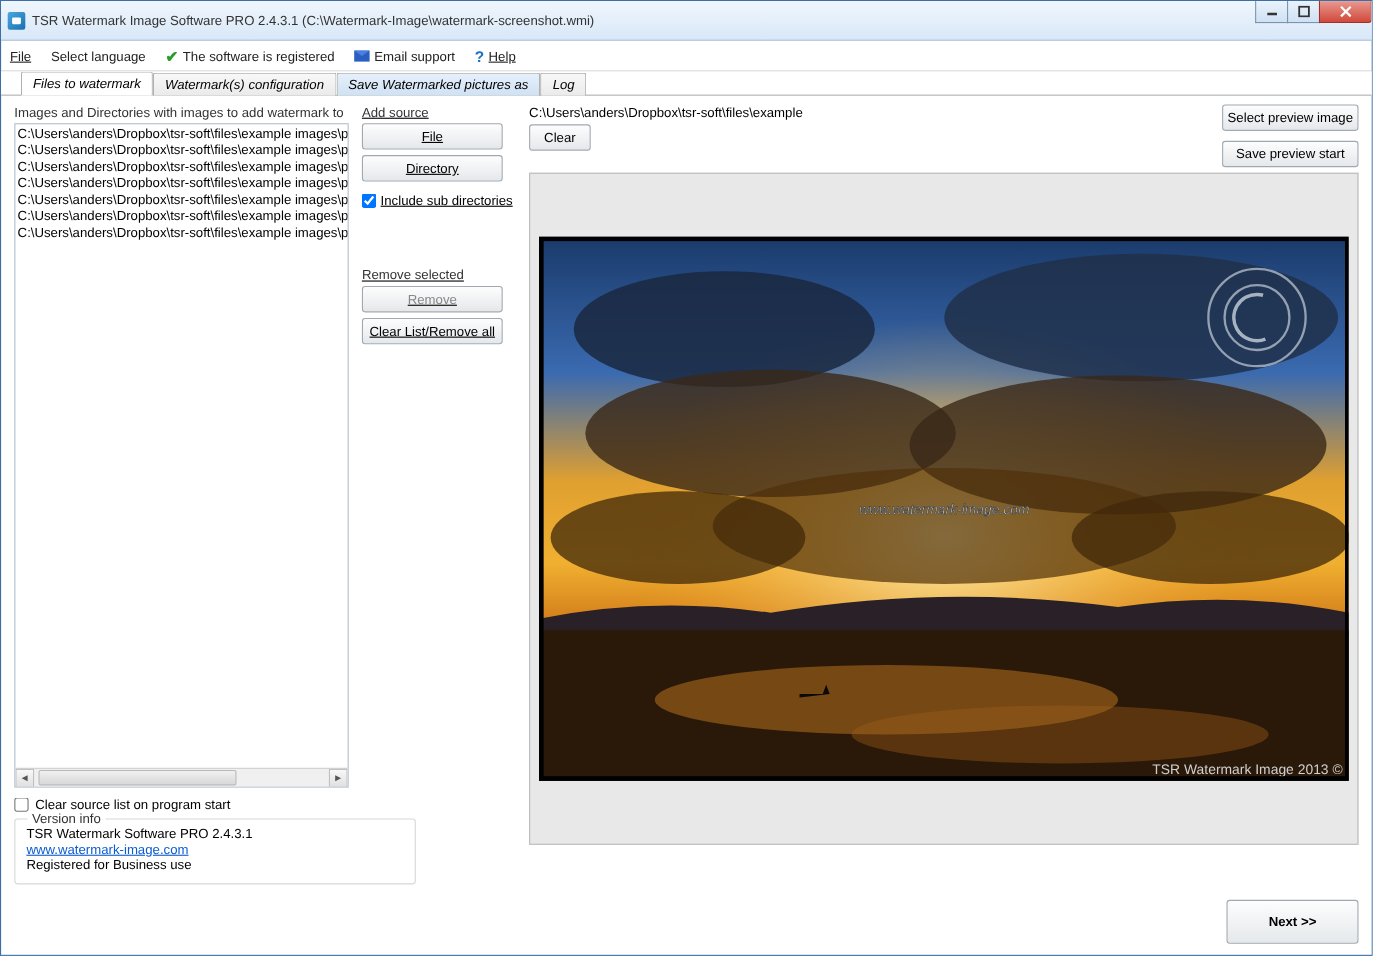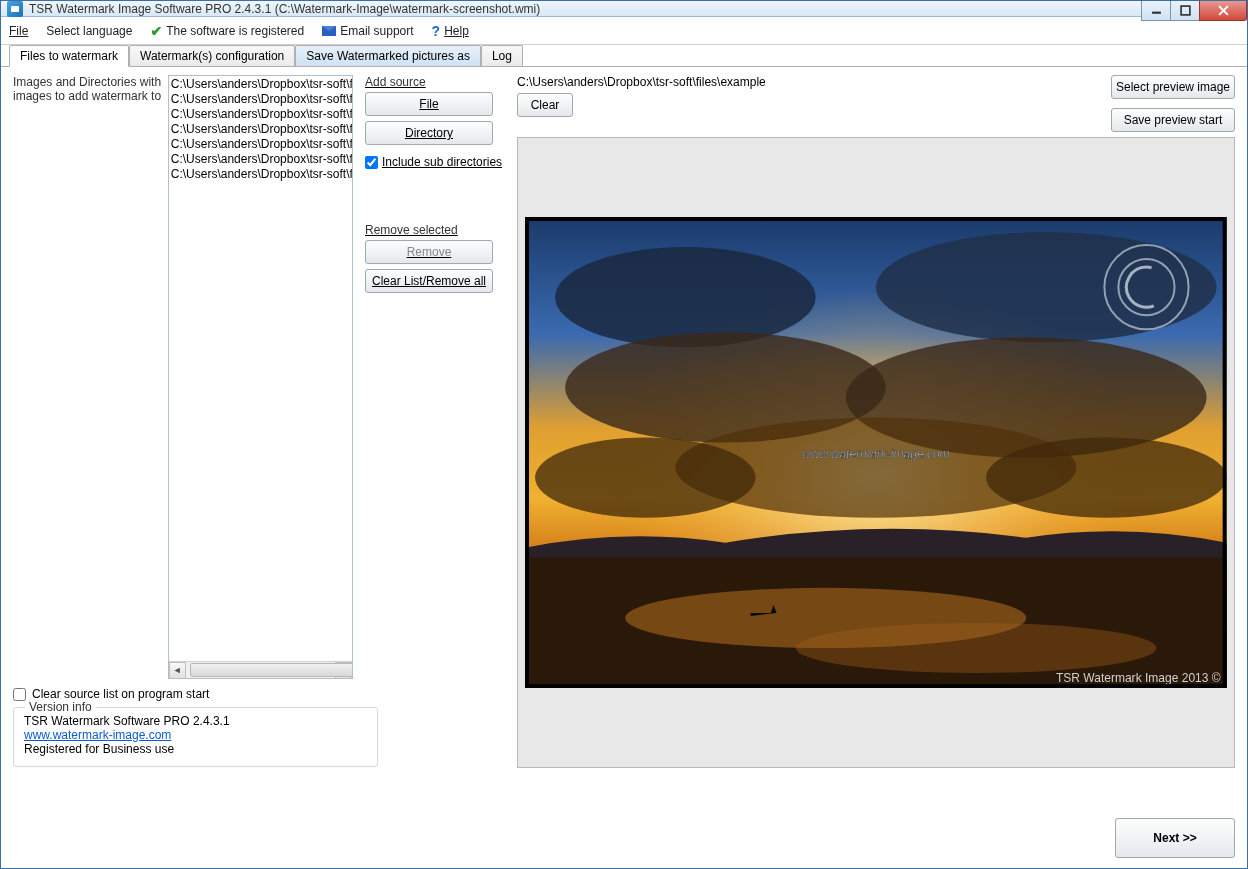--- a/index.html
+++ b/index.html
@@ -1,39 +1,39 @@
 <!DOCTYPE html>
 <html><head>
 <meta charset="utf-8">
 <style>
 * { box-sizing:border-box; margin:0; padding:0; font-family:"Segoe UI",Tahoma,Arial,sans-serif; font-size:12px; }
 html,body { height:100%; }
 body { background:#fff; }
 .window { width:1248px; height:869px; border:1px solid #3a6ea5; display:flex; flex-direction:column; background:#fff; }
-.titlebar { height:16px; background:linear-gradient(#f0f6fc,#d8e8f8); display:flex; align-items:center; padding:0 0 0 6px; border-bottom:1px solid #a0b8d8; }
+.titlebar { height:36px; background:linear-gradient(#f0f6fc,#d8e8f8); display:flex; align-items:center; padding:0 0 0 6px; border-bottom:1px solid #a0b8d8; }
 .titlebar .app-icon { width:16px; height:16px; background:linear-gradient(135deg,#4aa8e0,#1a6fb0); border-radius:2px; margin-right:6px; position:relative; }
 .titlebar .app-icon::after { content:""; position:absolute; width:8px; height:6px; background:#fff; top:5px; left:4px; border-radius:1px; }
 .titlebar .title { color:#333; flex:1; }
 .winbtns { display:flex; height:100%; }
 .winbtn { width:30px; height:20px; margin-top:0; border:1px solid #7a95b0; border-top:none; background:linear-gradient(#eaf2fb,#cfe1f3); display:flex; align-items:center; justify-content:center; margin-left:-1px; }
 .winbtn.close { background:linear-gradient(#e89890,#d1493b); width:48px; border-color:#a03028; border-bottom-right-radius:3px }
 .winbtn svg { width:11px; height:11px; }
 .menubar { height:28px; display:flex; align-items:center; padding:0 8px; gap:18px; border-bottom:1px solid #d0d0d0; }
 .menubar .mitem { cursor:pointer; color:#222; display:flex; align-items:center; gap:4px; }
 .menubar .u { text-decoration:underline; }
 .icon-check { color:#2a9c2a; font-weight:bold; font-size:14px; }
 .icon-mail { width:14px; height:10px; background:#2a5fbf; position:relative; display:inline-block; }
 .icon-mail::after { content:""; position:absolute; top:0; left:0; border-left:7px solid transparent; border-right:7px solid transparent; border-top:5px solid #4a7fdf; }
 .icon-help { color:#1a6fc0; font-weight:bold; font-size:14px; }
-.tabs { height:22px; display:flex; align-items:flex-start; padding-left:8px; border-bottom:1px solid #b0b0b0; background:#fff; }
+.tabs { height:22px; display:flex; align-items:flex-end; padding-left:18px; border-bottom:1px solid #b0b0b0; background:#fff;font-style:italic; }
 .tab { padding:3px 10px 3px 10px; border:1px solid #b0b0b0; border-bottom:none; background:linear-gradient(#f8f8f8,#eaeaea); margin-right:0px; margin-bottom:-1px; cursor:pointer; border-top-left-radius:2px; border-top-right-radius:2px; }
 .tab.active { background:#fff; border-bottom:1px solid #fff; position:relative; z-index:2;}
 .tab.blue { background:linear-gradient(#e6f0fb,#cfe1f3); }
 .content { flex:1; display:flex; padding:8px 12px 10px 12px; gap:12px; }
-.leftcol { width:340px; display:flex; flex-direction:row; }
+.leftcol { width:304px; display:flex; flex-direction:column; }
 .midcol { width:140px; display:flex; flex-direction:column;text-decoration:underline; }
 .rightcol { flex:1; display:flex; flex-direction:column; }
 .grouplabel { color:#333; margin-bottom:3px; }
 .filelist { border:1px solid #aebfd0; height:604px; overflow:hidden; background:#fff; position:relative; }
 .filelist .items { padding:1px 2px; white-space:nowrap; }
 .filelist .item { line-height:15px; color:#000; }
 .hscroll { position:absolute; bottom:0; left:0; right:0; height:17px; background:#f0f0f0; border-top:1px solid #d0d0d0; display:flex; align-items:center; }
 .hscroll .arrow { width:17px; height:17px; background:linear-gradient(#f8f8f8,#e0e0e0); border:1px solid #c0c0c0; display:flex; align-items:center; justify-content:center; font-size:9px; color:#555;}
 .hscroll .track { flex:1; position:relative; height:100%; }
 .hscroll .thumb { position:absolute; left:4px; top:1px; width:180px; height:14px; background:linear-gradient(#f0f0f0,#d8d8d8); border:1px solid #b8b8b8; border-radius:2px; }

